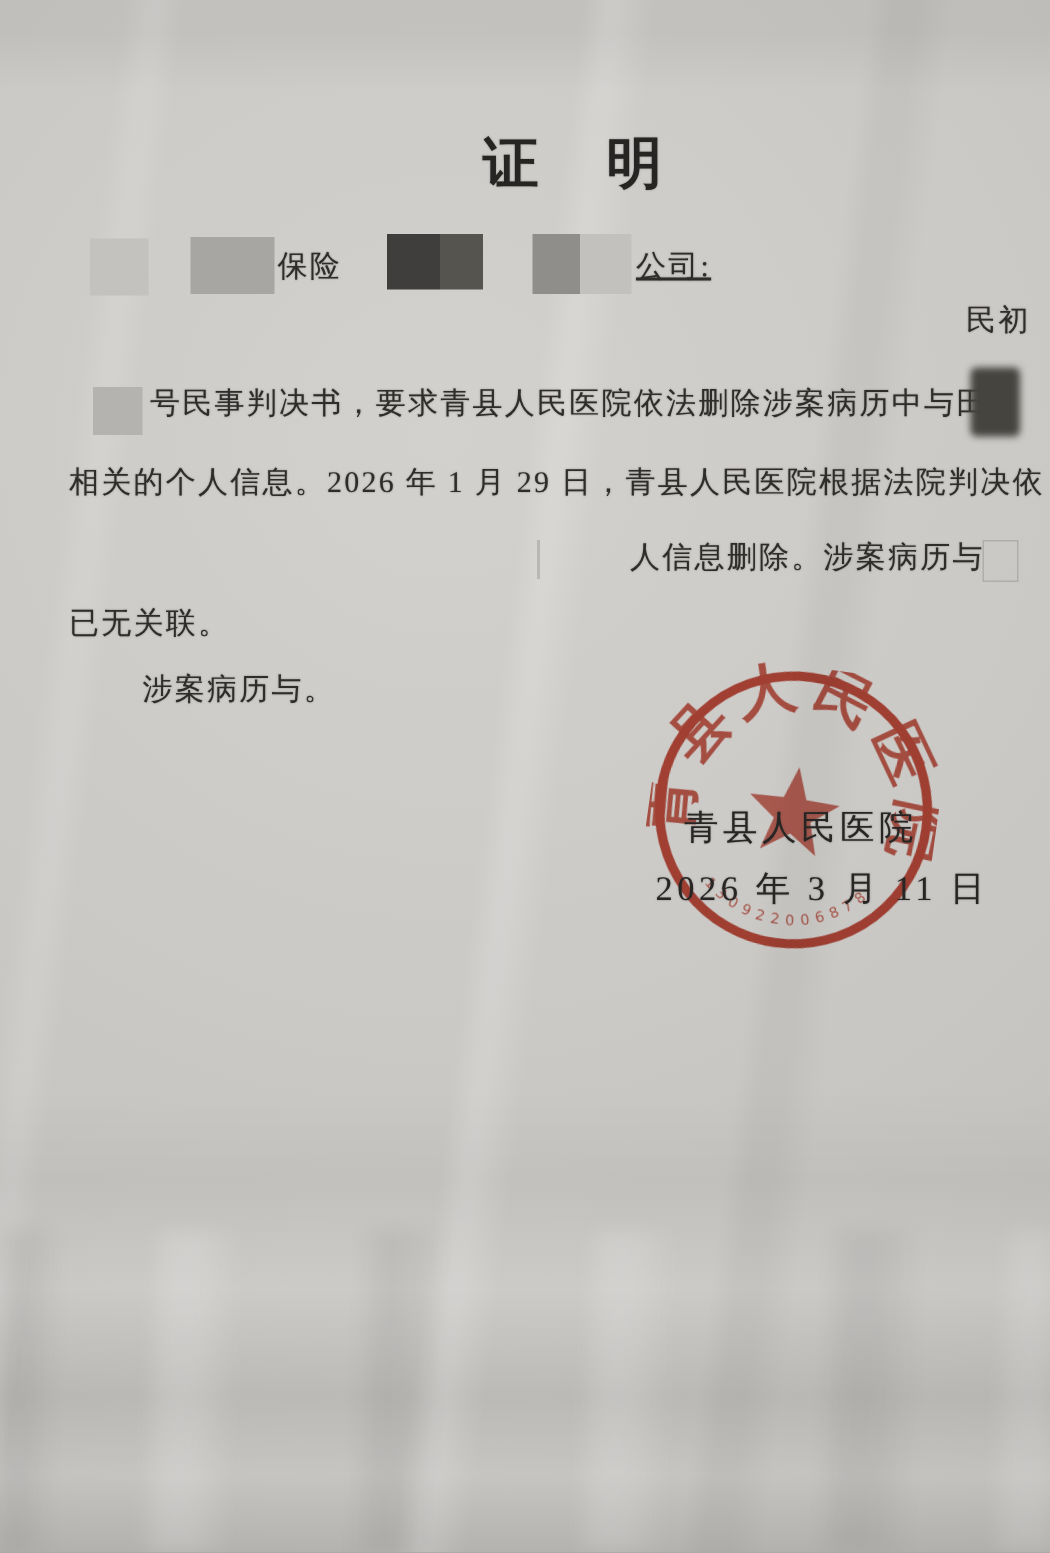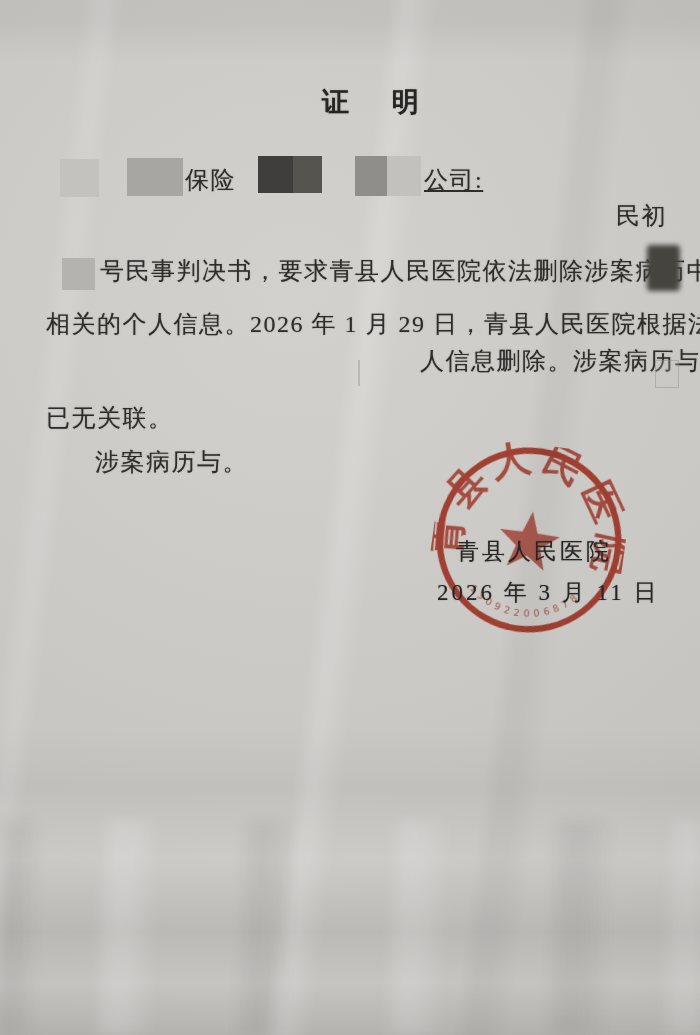--- a/index.html
+++ b/index.html
@@ -10,23 +10,23 @@
       radial-gradient(ellipse 130% 85% at 42% 28%, #d3d1ce 0%, #cccac7 40%, #c6c4c1 68%, #bab8b5 100%);
   }
   
   .wrinkles{position:absolute;inset:0;pointer-events:none;background:
     linear-gradient(97deg, transparent 0 10%, rgba(255,255,255,.10) 12% 13%, transparent 15% 47%, rgba(255,255,255,.14) 49% 50%, transparent 53% 70%, rgba(0,0,0,.035) 72% 74%, transparent 77%),
     linear-gradient(180deg, rgba(0,0,0,.05) 0 2%, transparent 6% 70%, rgba(0,0,0,.03) 76%, rgba(255,255,255,.10) 83%, rgba(0,0,0,.045) 90%, rgba(255,255,255,.08) 95%, rgba(0,0,0,.06) 100%);
   }
   .wrinkles2{position:absolute;left:0;right:0;top:820px;height:215px;pointer-events:none;filter:blur(6px);background:
     linear-gradient(92deg, rgba(0,0,0,.05) 0 3%, transparent 6% 14%, rgba(255,255,255,.16) 16% 19%, transparent 23% 34%, rgba(0,0,0,.05) 36% 38%, transparent 42% 55%, rgba(255,255,255,.14) 57% 60%, transparent 64% 78%, rgba(0,0,0,.05) 80% 83%, transparent 87% 94%, rgba(255,255,255,.12) 96%);
   }
-  .txt{position:absolute;white-space:nowrap;color:#2e2d2b;font-size:24px;letter-spacing:1.5px;
+  .txt{position:absolute;white-space:nowrap;color:#2e2d2b;font-size:20px;letter-spacing:1.5px;
        text-shadow:0 0 1.3px rgba(70,68,64,.55);}
-  .title{font-size:27px;font-weight:600;letter-spacing:18px;color:#262523;}
+  .title{font-size:37px;font-weight:600;letter-spacing:18px;color:#262523;}
   .redact{position:absolute;}
   .sig{font-size:23px;letter-spacing:3px;color:#272624;}
   .stamp-wrap{position:absolute;left:433px;top:444px;width:192px;height:192px;
       transform:rotate(8deg);opacity:.92;mix-blend-mode:multiply;filter:blur(.35px);}
   .faint-box{position:absolute;border:1px solid rgba(125,123,120,.35);background:rgba(200,198,195,.25);}
 </style>
 </head>
 <body>
 
 <div class="photo">
@@ -37,30 +37,30 @@
 
   <div>
     <div class="redact" style="left:60px;top:159px;width:39px;height:38px;background:#c4c2bf;"></div>
     <div class="redact" style="left:127px;top:158px;width:56px;height:38px;background:#a7a6a3;"></div>
     <span class="txt" style="left:185px;top:164px;">保险</span>
     <div class="redact" style="left:258px;top:156px;width:64px;height:37px;background:linear-gradient(90deg,#3f3e3c 0 55%,#55544f 55%);"></div>
     <div class="redact" style="left:355px;top:156px;width:66px;height:40px;background:linear-gradient(90deg,#8f8e8b 0 48%,#c3c1be 48%);"></div>
     <span class="txt" style="left:424px;top:164px;text-decoration:underline;">公司:</span>
   </div>
 
-  <span class="txt" style="left:616px;top:200px;">民初</span>
+  <span class="txt" style="left:644px;top:200px;">民初</span>
 
   <div class="redact" style="left:62px;top:258px;width:33px;height:32px;background:#b4b3b0;"></div>
   <span class="txt" style="left:100px;top:255px;">号民事判决书，要求青县人民医院依法删除涉案病历中与田</span>
   <div class="redact" style="left:647px;top:245px;width:33px;height:46px;background:#45443f;filter:blur(2.5px);border-radius:4px;"></div>
 
   <span class="txt" style="left:46px;top:308px;">相关的个人信息。2026 年 1 月 29 日，青县人民医院根据法院判决依</span>
 
   <div class="redact" style="left:358px;top:360px;width:2px;height:26px;background:rgba(130,128,125,.35);"></div>
-  <span class="txt" style="left:420px;top:345px;">人信息删除。涉案病历与</span>
+  <span class="txt" style="left:420px;top:358px;">人信息删除。涉案病历与</span>
   <div class="faint-box" style="left:655px;top:360px;width:22px;height:26px;"></div>
 
   <span class="txt" style="left:46px;top:402px;">已无关联。</span>
 
   <span class="txt" style="left:95px;top:446px;">涉案病历与。</span>
 
   <div class="stamp-wrap">
     <svg viewBox="0 0 200 200" width="192" height="192">
       <defs>
         <path id="arcTop" d="M 34.7 130.4 A 72 72 0 1 1 165.3 130.4" fill="none"></path>

